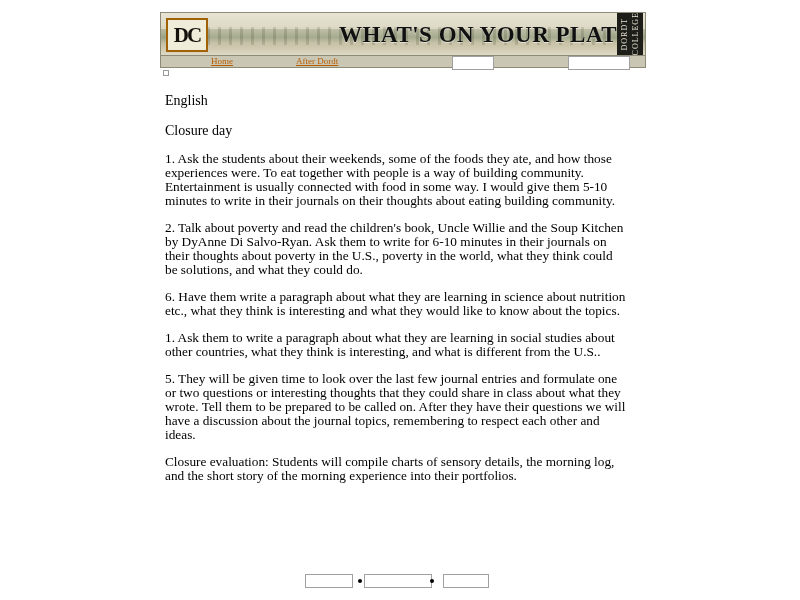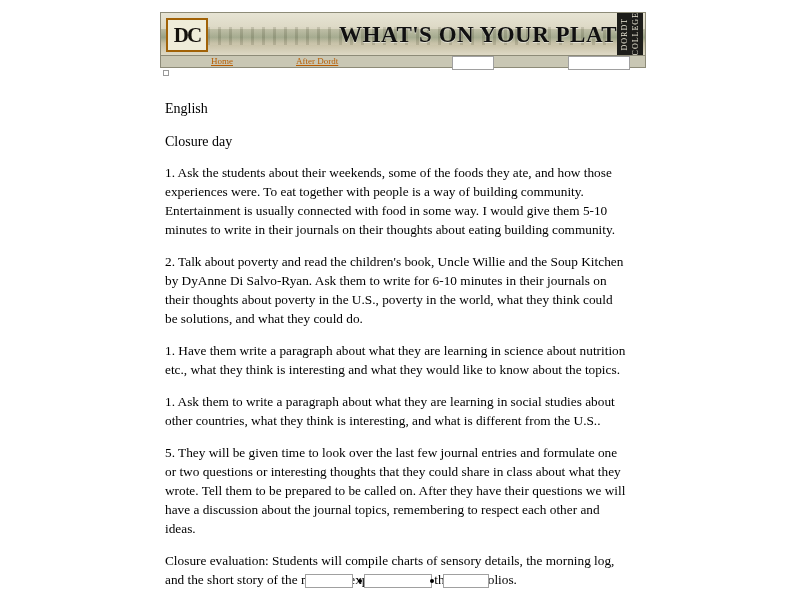--- a/index.html
+++ b/index.html
@@ -165,27 +165,27 @@
   .doc {
     position: absolute;
     left: 165px;
     top: 84px;
     width: 478px;
   }
   .doc .heading {
     font-family: "Liberation Serif", serif;
     font-size: 14px;
     line-height: 17px;
-    margin: 16px 0 13px 0;
+    margin: 8px 0 13px 0;
     color: #000;
   }
   .doc p.para {
     font-family: "Liberation Serif", serif;
     font-size: 13.3px;
-    line-height: 19px;
+    line-height: 14px;
     margin: 0 16px 13px 0;
     color: #000;
     text-align: left;
   }
 
   
   .footer {
     position: absolute;
     left: 305px;
     top: 574px;
@@ -236,21 +236,21 @@
   <div class="top-box top-box-a"></div>
   <div class="top-box top-box-b"></div>
 
   <div class="tiny-square"></div>
 
   <div class="doc">
     <div class="heading">English</div>
     <div class="heading">Closure day</div>
     <p class="para">1. Ask the students about their weekends, some of the foods they ate, and how those experiences were. To eat together with people is a way of building community. Entertainment is usually connected with food in some way.  I would give them 5-10 minutes to write in their journals on their thoughts about eating building community.</p>
     <p class="para">2. Talk about poverty and read the children's book, Uncle Willie and the Soup Kitchen by DyAnne Di Salvo-Ryan.  Ask them to write for 6-10 minutes in their journals on their thoughts about poverty in the U.S., poverty in the world, what they think could be solutions, and what they could do.</p>
-    <p class="para">1. Have them  write a paragraph about what they are learning in science about nutrition etc., what they think is interesting and what they would like to know about the topics.</p>
+    <p class="para">6. Have them  write a paragraph about what they are learning in science about nutrition etc., what they think is interesting and what they would like to know about the topics.</p>
     <p class="para">1. Ask them to write a paragraph about what they are learning in social studies about other countries, what they think is interesting, and what is different from the U.S..</p>
     <p class="para">5. They will be given time to look over the last few journal entries and formulate one or two questions or interesting thoughts that they could share in class about what they wrote. Tell them to be prepared to be called on. After they have their questions we will have a discussion about the journal topics, remembering to respect each other and ideas.</p>
     <p class="para">Closure evaluation: Students will compile charts of sensory details, the morning log, and the short story of the morning experience into their portfolios.</p>
   </div>
 
   <div class="footer">
     <div class="footer-box fb1"></div>
     <div class="dot dot1"></div>
     <div class="footer-box fb2"></div>
     <div class="dot dot2"></div>

